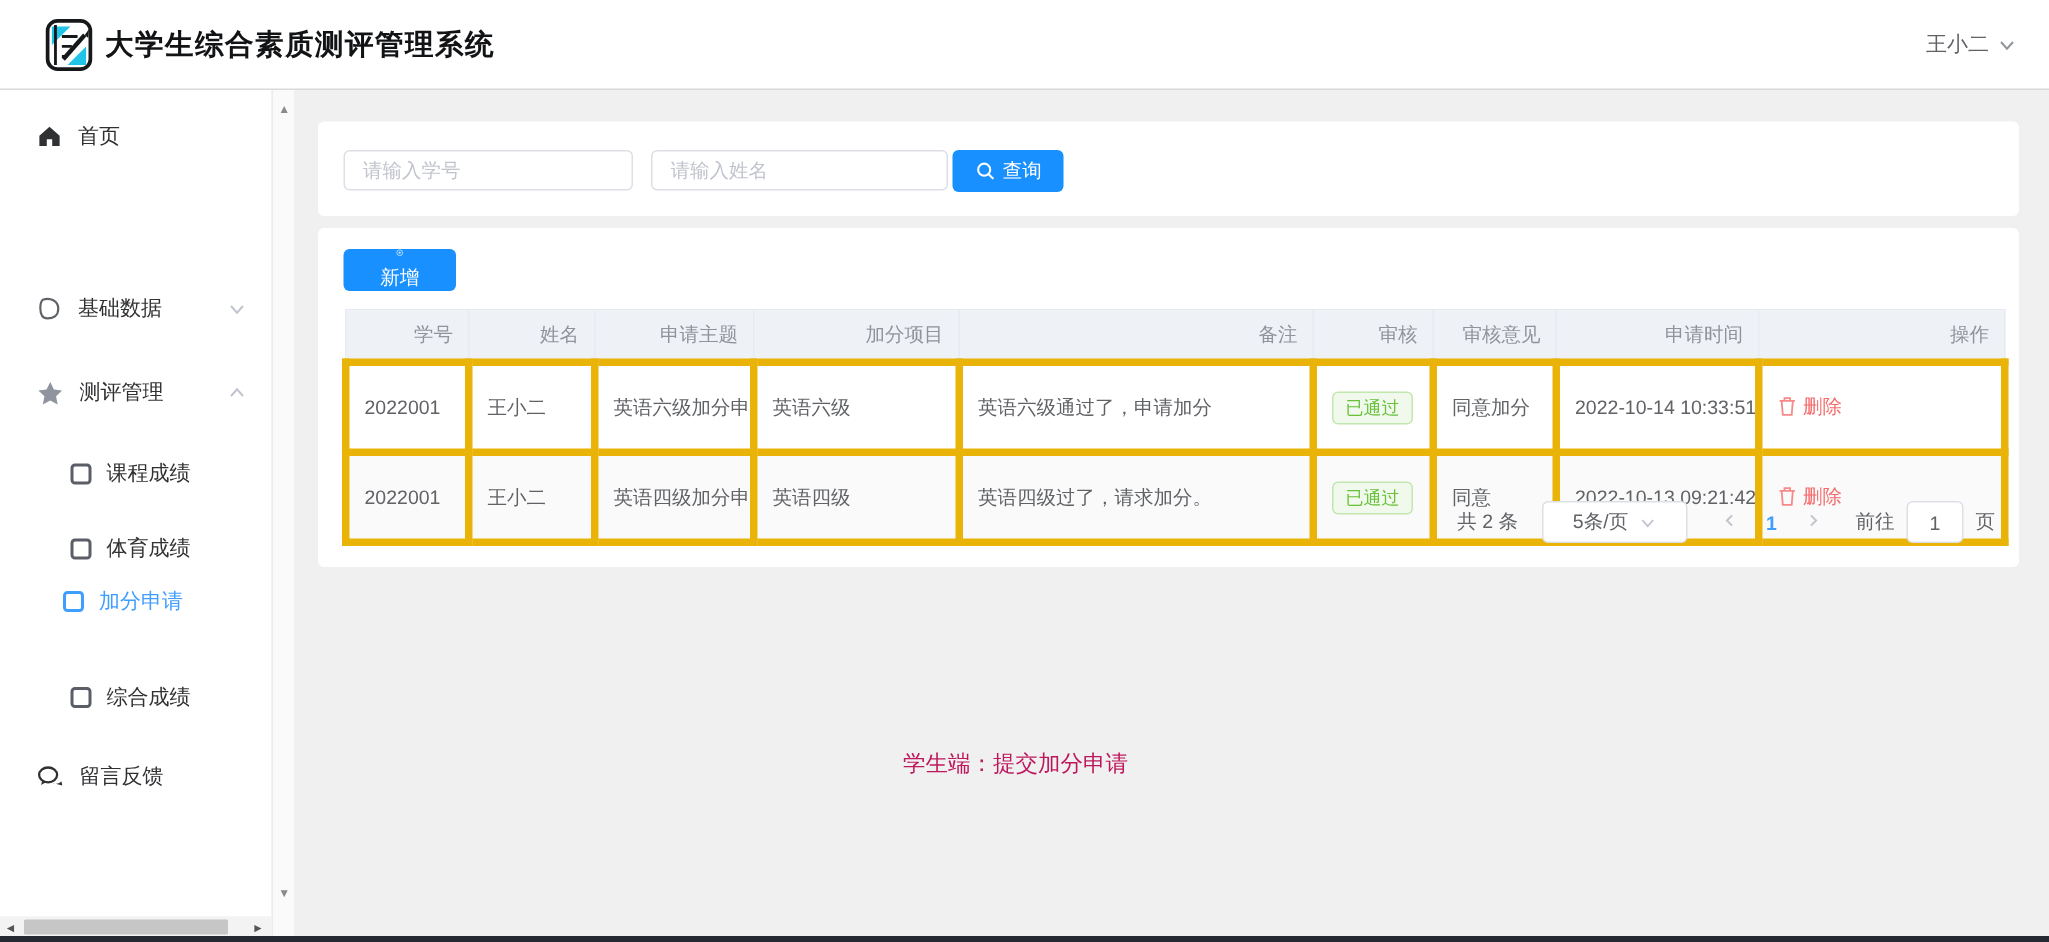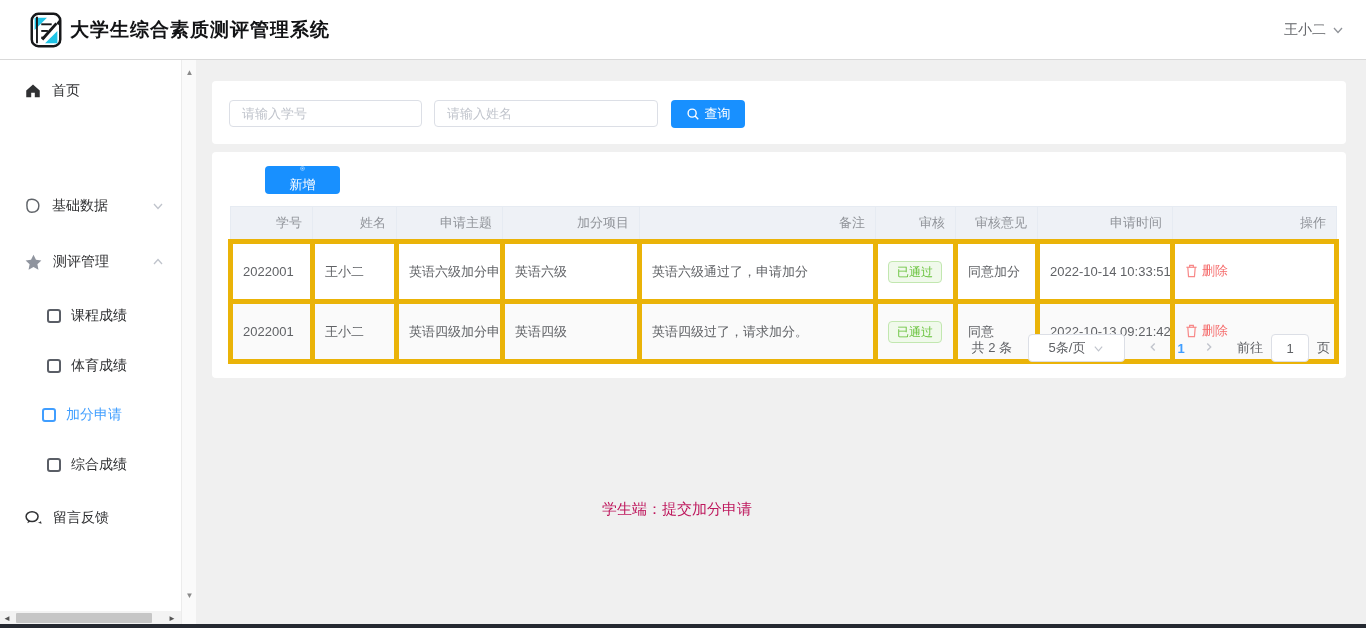--- a/index.html
+++ b/index.html
@@ -47,24 +47,24 @@
   
   .main { position:absolute; left:196px; top:60px; width:1170px; height:564px;
     background:#f0f0f0; }
   .card { position:absolute; left:16px; width:1134px; background:#fff; border-radius:4px; }
   .search-card { top:21px; height:63px; }
   .inp { position:absolute; top:19px; height:27px; border:1px solid #dcdfe6;
     border-radius:4px; padding:0 12px; font-size:13px; color:#be185d; outline:none;
     font-family:inherit; }
   .inp::placeholder { color:#c0c4cc; }
   .inp.id { left:17px; width:193px; }
-  .inp.name { left:222px; width:224px; }
+  .inp.name { left:222px; width:198px; }
   .btn-primary { position:absolute; display:flex; align-items:center; justify-content:center;
     gap:5px; background:#1890ff; color:#fff; font-size:13px; border:none; border-radius:4px;
-    cursor:pointer; font-family:Liberation Mono, monospace;margin-left:36px; }
+    cursor:pointer; font-family:Liberation Mono, monospace; }
   .btn-query { left:423px; top:19px; width:74px; height:28px; }
 
   .table-card { top:92px; height:226px; }
   .btn-add { left:17px; top:14px; width:75px; height:28px; }
 
   .grid { position:absolute; left:16px; top:54px; width:1106px; border-collapse:collapse;
     table-layout:fixed; font-size:13px; }
   .grid th { height:35px; background:#eef1f6; color:#909399; font-weight:400;
     text-align:right; padding:0 10px; border:1px solid #e6ebf2; border-top:1px solid #e6ebf2; }
   .grid td { height:60px; color:#606266; padding:0 10px; border:5px solid #eab308;
@@ -150,21 +150,21 @@
     </div>
 
     <div class="menu-item sub-item" style="top:236px;">
       <span class="checkbox"></span>
       <span>课程成绩</span>
     </div>
     <div class="menu-item sub-item" style="top:286px;">
       <span class="checkbox"></span>
       <span>体育成绩</span>
     </div>
-    <div class="menu-item sub-item active" style="top:335px;padding-left:42px;">
+    <div class="menu-item sub-item active" style="top:321px;padding-left:42px;">
       <span class="checkbox"></span>
       <span>加分申请</span>
     </div>
     <div class="menu-item sub-item" style="top:385px;align-items:center;">
       <span class="checkbox"></span>
       <span>综合成绩</span>
     </div>
 
     <div class="menu-item" style="top:438px;">
       <svg width="19" height="19" viewBox="0 0 20 20">

